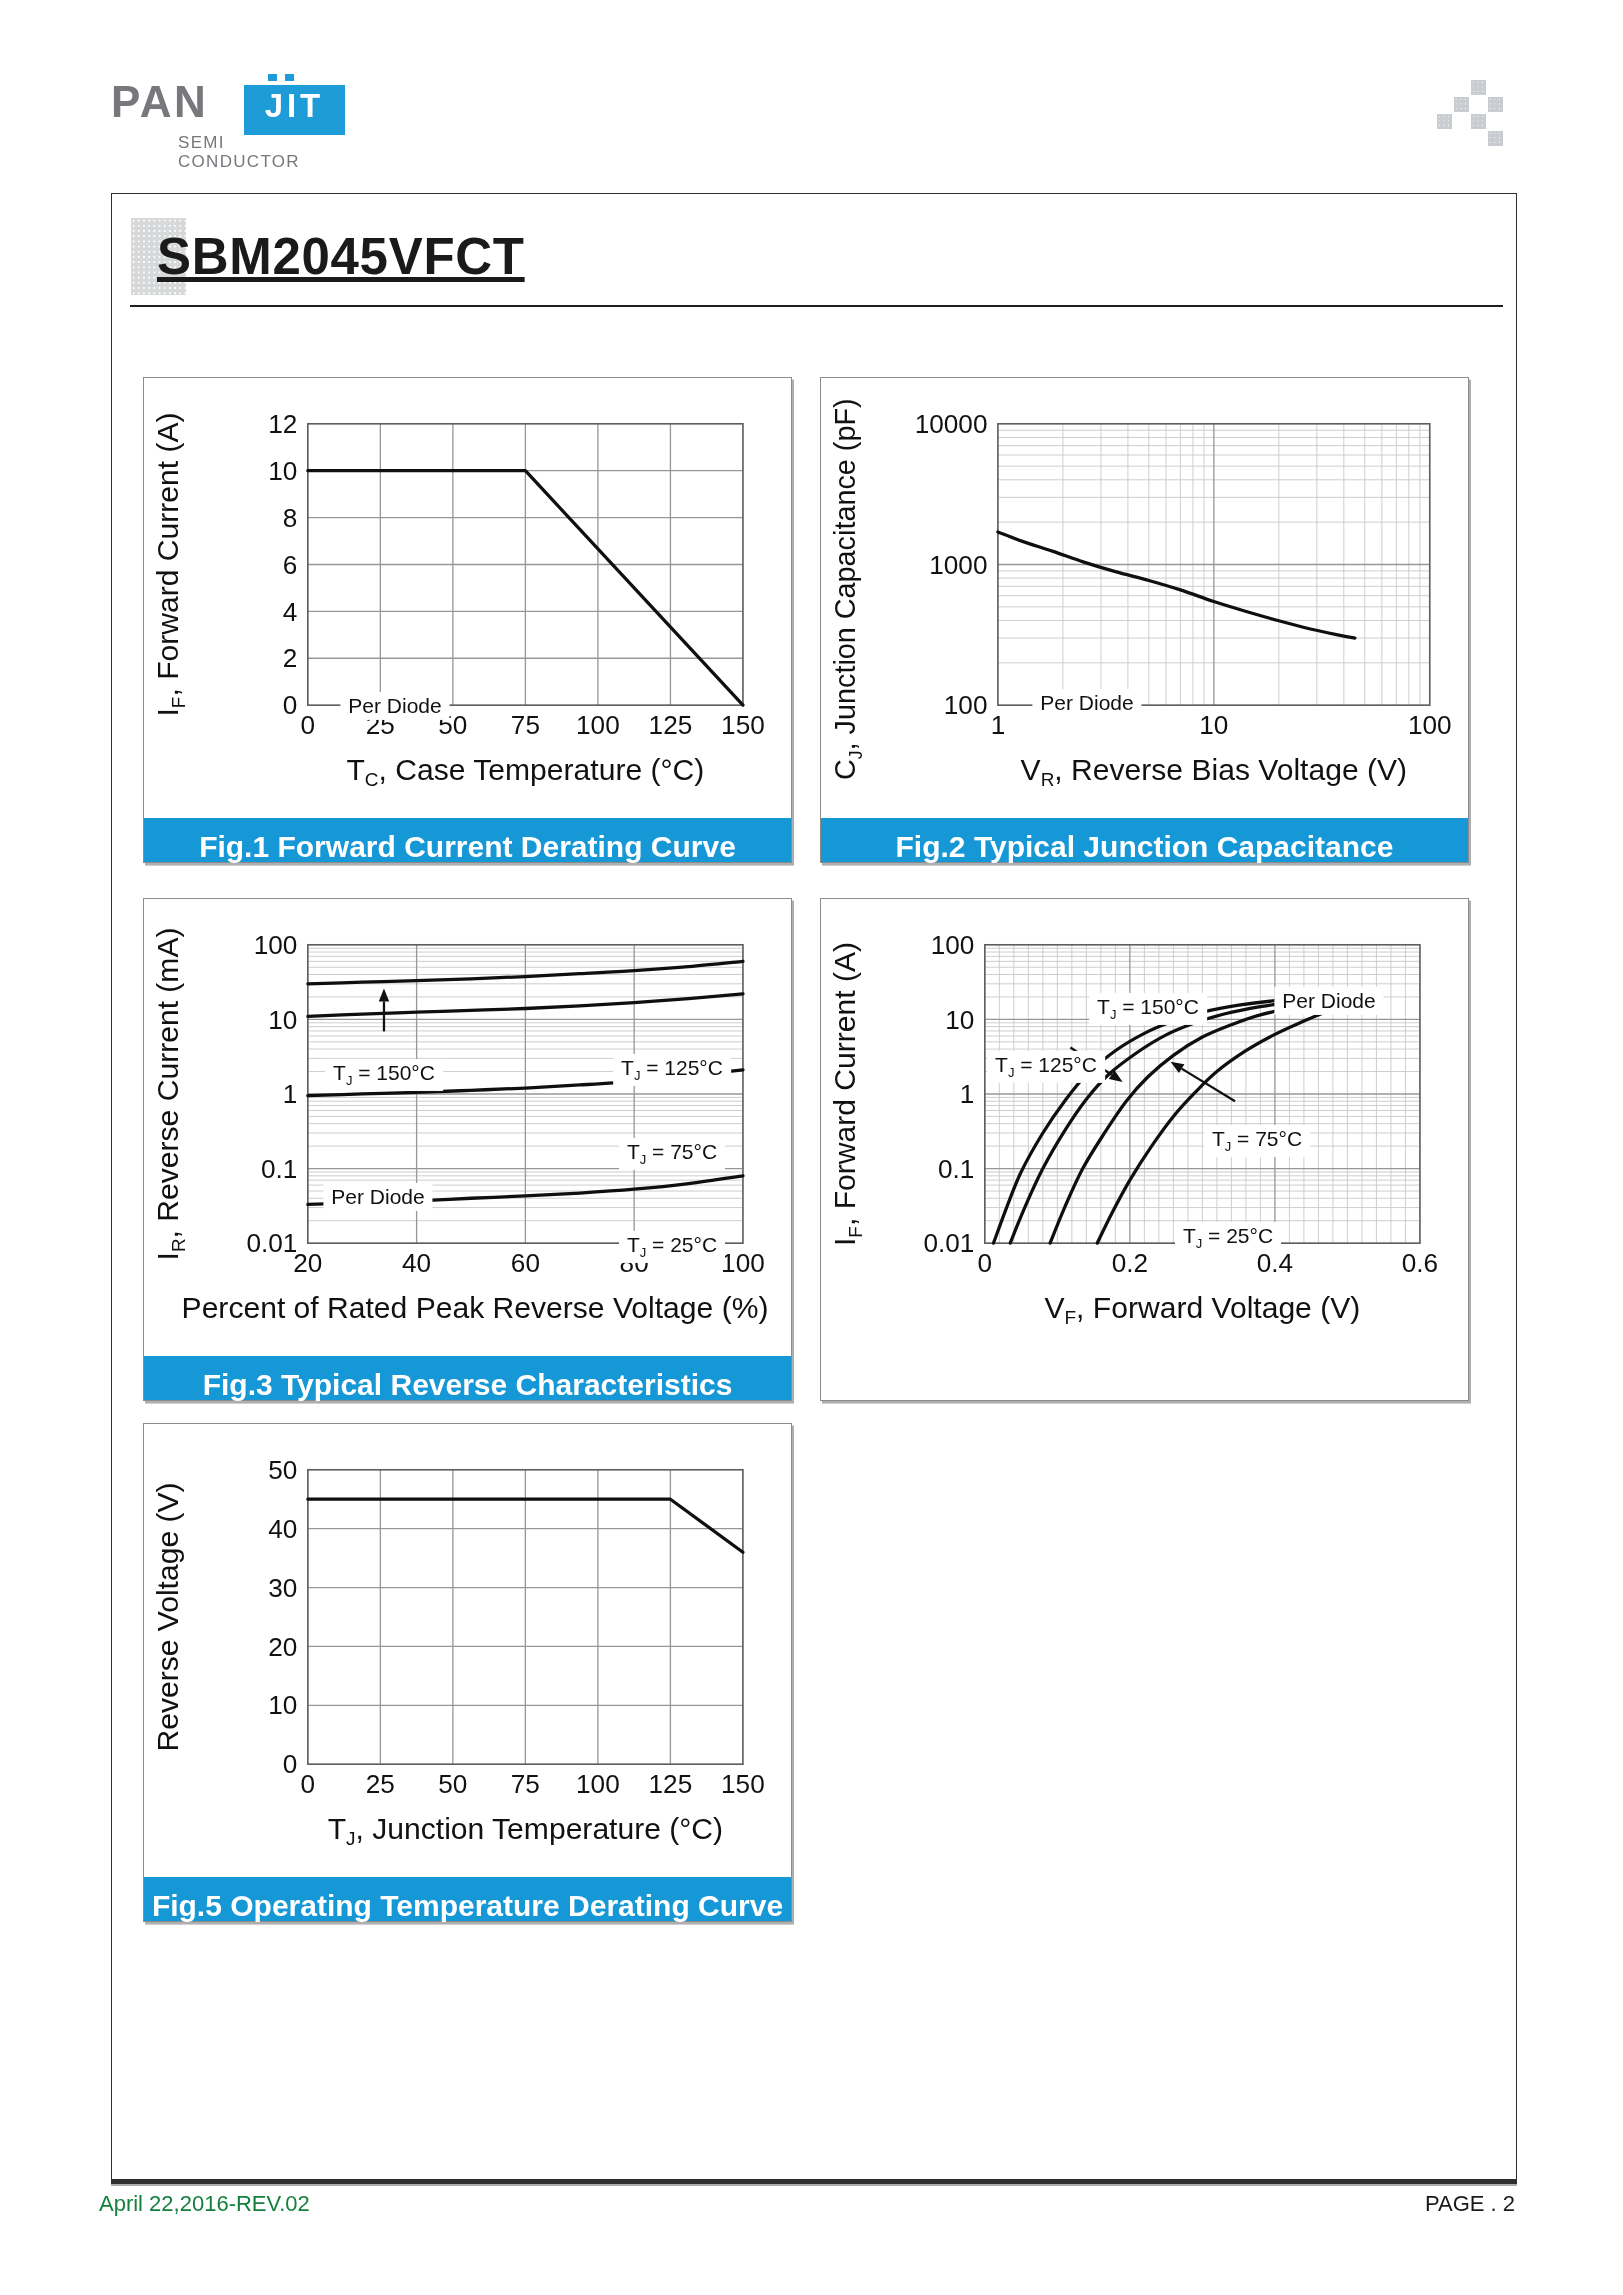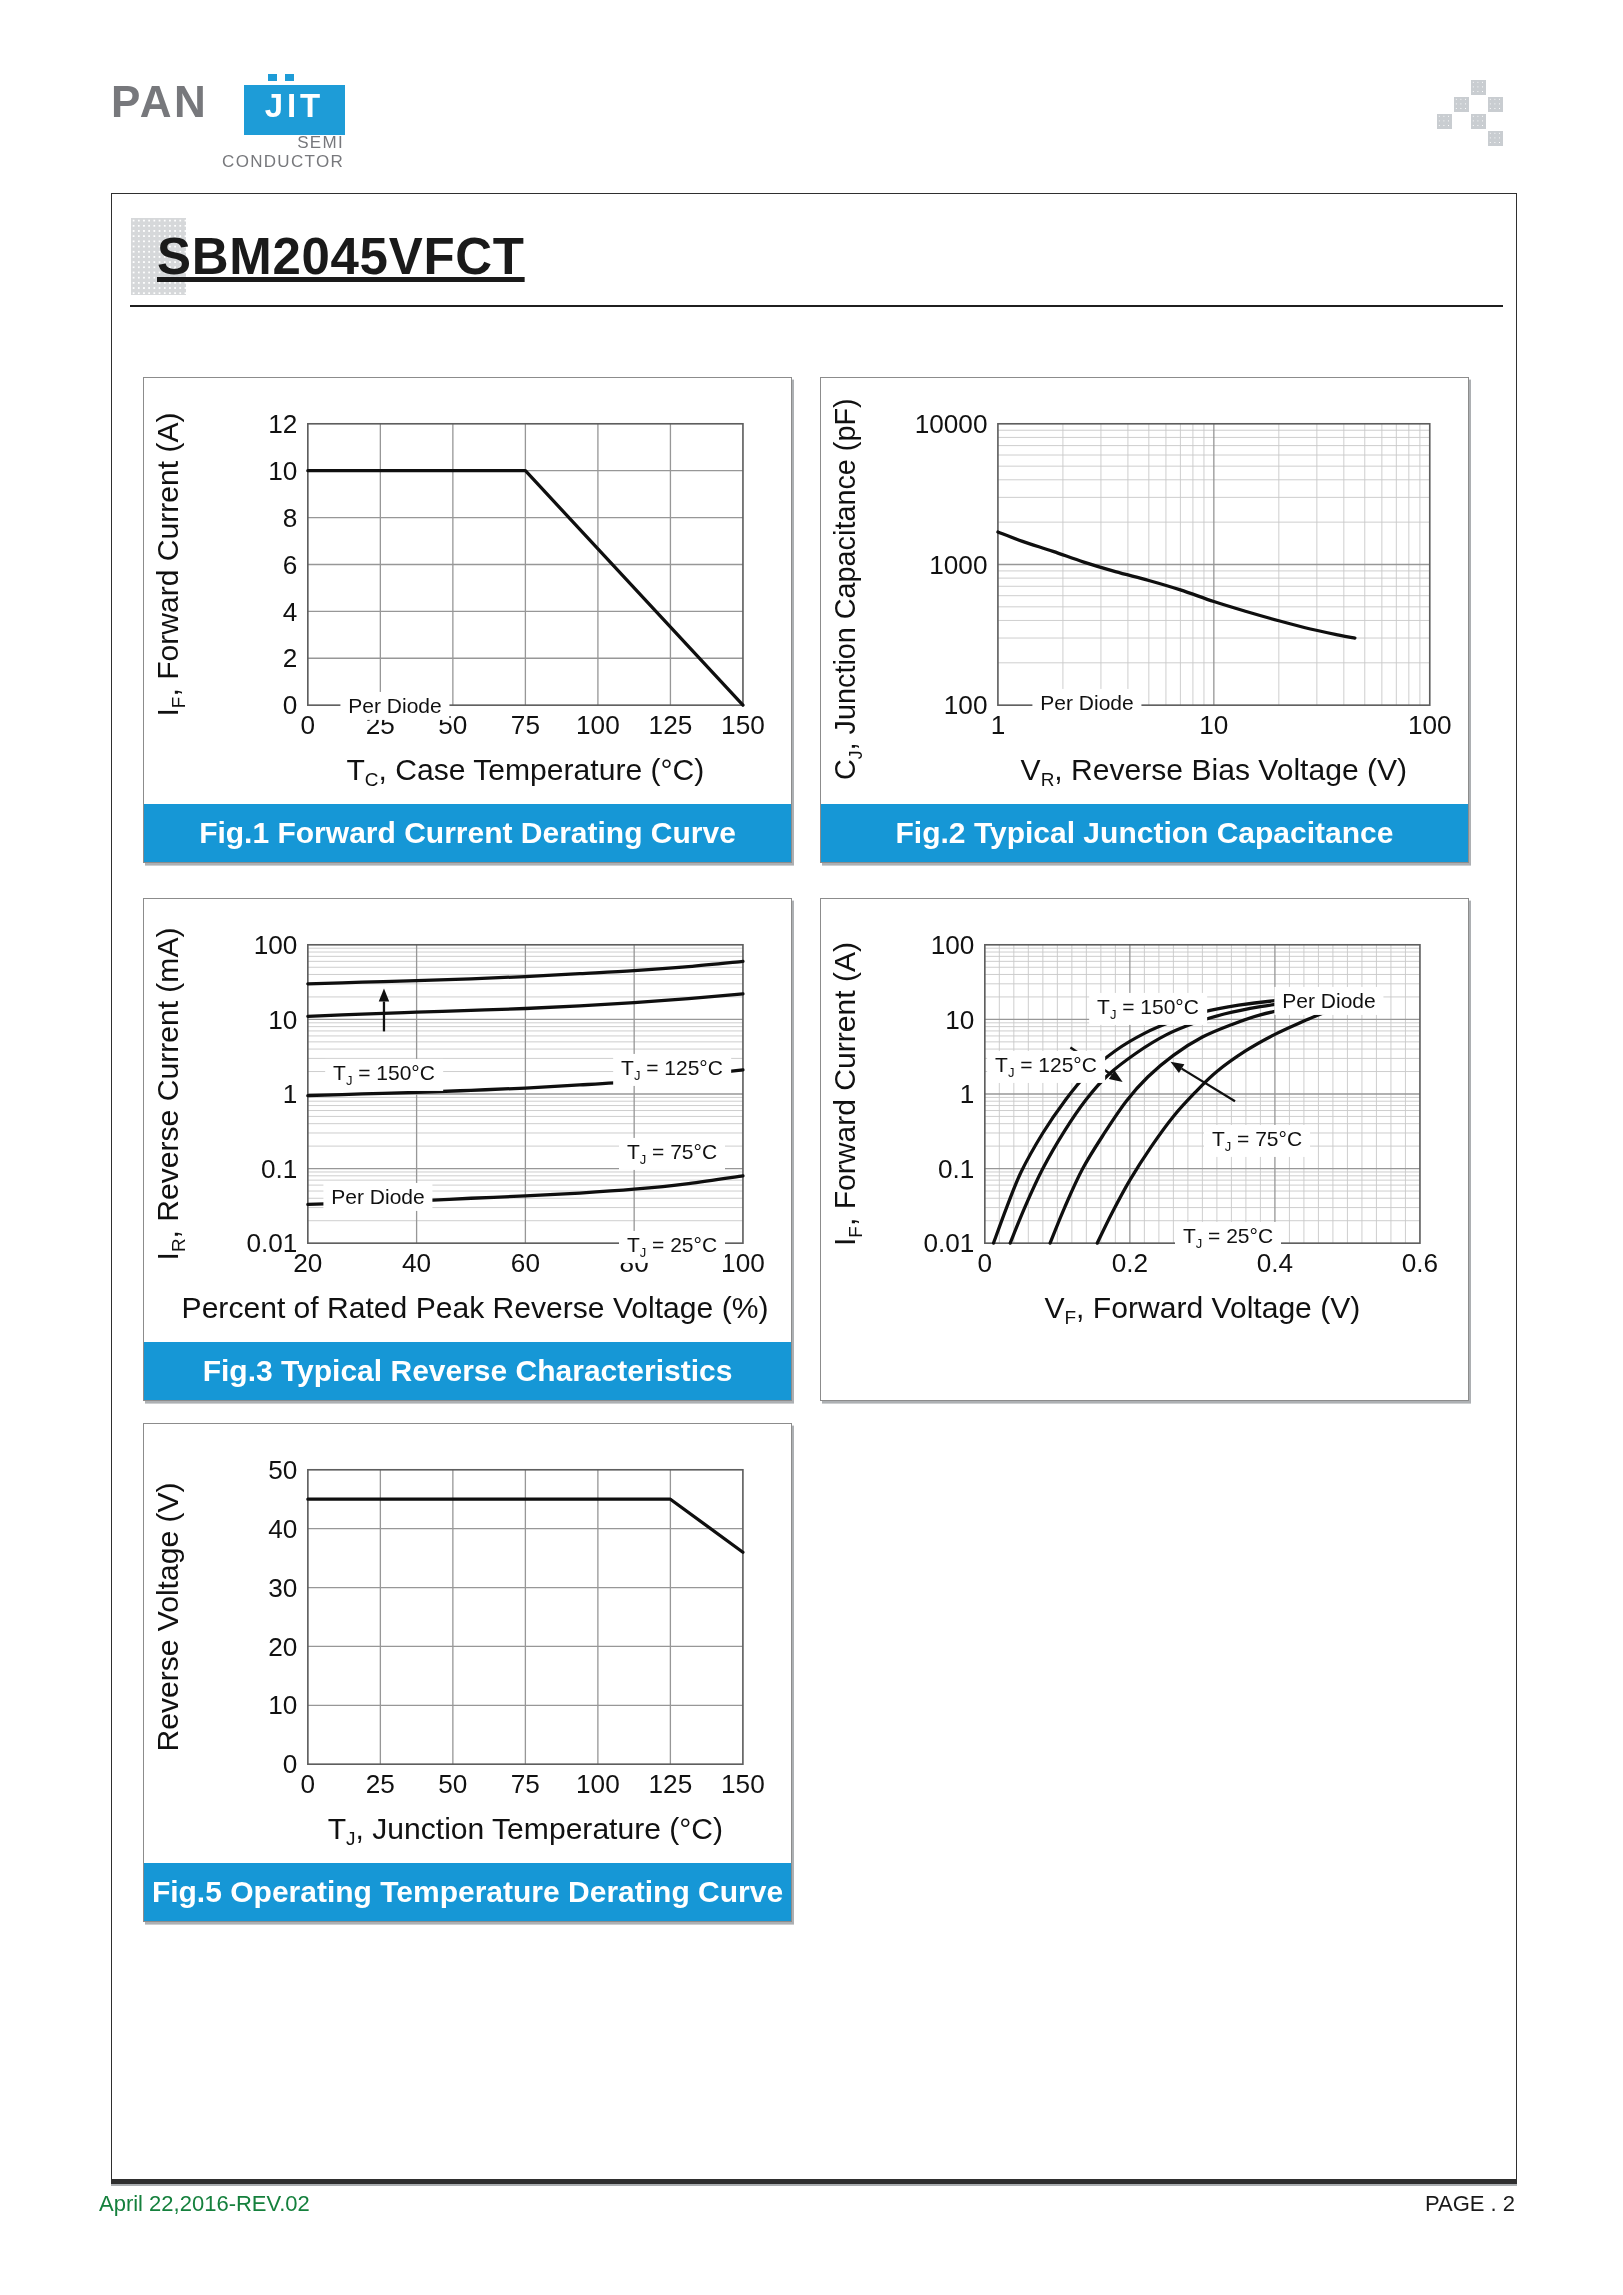--- a/index.html
+++ b/index.html
@@ -9,21 +9,21 @@
   
   .logo{position:absolute;left:111px;top:71px;width:249px;height:98px;}
   .logo-pan{position:absolute;left:0px;top:9.2px;font-size:44px;font-weight:700;
             letter-spacing:2.6px;color:#77787C;line-height:44px;}
   .logo-jit{position:absolute;left:133px;top:13.7px;width:101px;height:50px;background:#1E9CD7;
             text-align:center;}
   .logo-jit span{color:#fff;font-weight:700;font-size:33px;line-height:42px;letter-spacing:3.9px;}
   .logo-dot{position:absolute;width:8.5px;height:7.9px;background:#1E9CD7;}
   .logo-dot-1{left:157px;top:2.6px;}
   .logo-dot-2{left:174px;top:2.6px;}
-  .logo-semi,.logo-conductor{position:absolute;left:67px;width:166px;text-align:right;
+  .logo-semi,.logo-conductor{position:absolute;left:67px;width:166px;
             color:#77787C;font-size:17px;letter-spacing:1.3px;line-height:17px;}
   .logo-semi{top:63px;}
   .logo-conductor{top:82px;}
 
   
   .deco{position:absolute;left:1437px;top:80px;width:68px;height:68px;}
   .deco-square{position:absolute;width:15px;height:15px;background:#C9CDD1;
       background-image:radial-gradient(#ffffff 0.8px, transparent 0.9px);background-size:4.6px 4.6px;}
 
   
@@ -35,21 +35,21 @@
       line-height:77px;letter-spacing:0.7px;color:#1A1A1A;text-decoration:underline;}
   .title-divider{position:absolute;left:130px;top:305px;width:1373px;height:0;
       border-top:2px solid #1F1F1F;}
 
   
   .figure{position:absolute;background:#fff;border:1.3px solid #8C8C8C;
       box-shadow:2px 2.6px 0 #ADB0B3;}
   .chart-area{position:relative;width:645px;}
   .chart-area svg{display:block;}
   svg text{font-family:"Liberation Sans",sans-serif;}
-  .figure-caption{position:absolute;left:0;right:0;bottom:0;height:58px;background:#1697D6;
+  .figure-caption{position:absolute;left:0;right:0;bottom:0;height:44px;background:#1697D6;
       color:#ffffff;font-size:30px;font-weight:700;text-align:center;line-height:58px;}
   .plot-label{position:absolute;transform:translate(-50%,-50%);background:#ffffff;
       font-size:21px;line-height:1.15;padding:2px 7.9px;white-space:nowrap;color:#111;margin-top:28px;}
   .plot-label sub{font-size:0.62em;}
 
   
   .footer-left{position:absolute;left:99px;top:2191px;font-size:22px;color:#15803d;}
   .footer-right{position:absolute;right:108px;top:2191px;font-size:22px;color:#1A1A1A;}
 </style>
 </head>

